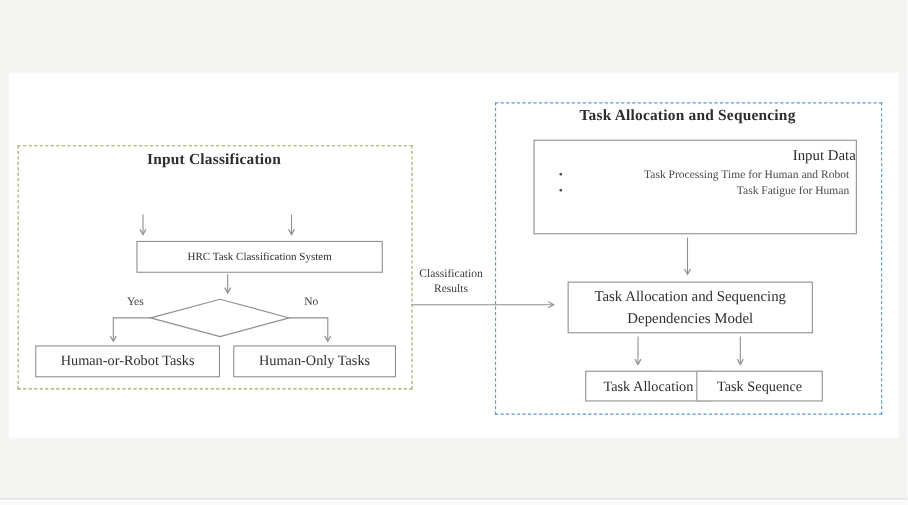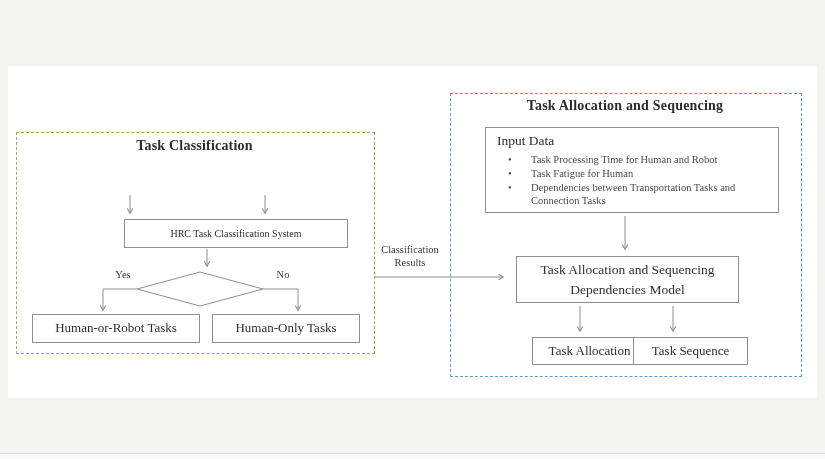--- a/index.html
+++ b/index.html
@@ -29,21 +29,21 @@
   }
   .panel-title{
     position:absolute;text-align:center;font-weight:bold;
     font-size:14px;color:#2d2d2d;letter-spacing:.2px;
   }
   .panel-title.left-title{left:16px;top:138px;width:357px;}
   .panel-title.right-title{left:450px;top:98px;width:350px;}
   .node{
     position:absolute;background:#fff;border:1px solid #8f8f8f;
     display:flex;align-items:center;justify-content:center;
-    font-size:13px;color:#2f2f2f;white-space:pre;line-height:1.1;
+    font-size:13px;color:#2f2f2f;white-space:pre;line-height:1.1;text-align:right;
   }
   .n-task-req{left:32px;top:163px;width:136px;height:26px;}
   .n-robot-spec{left:198px;top:163px;width:159px;height:26px;}
   .n-hrc{left:96px;top:219px;width:222px;height:27px;font-size:10px;margin-left:28px;}
   .n-hor{left:32px;top:314px;width:166px;height:27px;}
   .n-honly{left:212px;top:314px;width:146px;height:27px;}
   .n-opt{left:516px;top:256px;width:221px;height:45px;flex-direction:column;font-size:13.5px;line-height:1.45;}
   .n-talloc{left:492px;top:337px;width:113px;height:26px;margin-left:40px;}
   .n-tseq{left:633px;top:337px;width:113px;height:26px;}
   .n-input{
@@ -84,42 +84,41 @@
 <body>
 
 <div class="canvas">
 
   <div class="white-card"></div>
   <div class="bottom-strip"></div>
 
   <div class="panel panel-left" style="border-color: rgb(169, 165, 94);"></div>
   <div class="panel panel-right" style="border-color: rgb(91, 155, 213);"></div>
 
-  <div class="panel-title left-title">Task Classification</div>
+  <div class="panel-title left-title">Input Classification</div>
   <div class="panel-title right-title">Task Allocation and Sequencing</div>
 
   <div class="node n-hrc">HRC Task Classification System</div>
   <div class="node n-hor">Human-or-Robot Tasks</div>
   <div class="node n-honly">Human-Only Tasks</div>
 
   <div class="decision-label">RPS &gt;70%</div>
   <div class="branch-label yes-label">Yes</div>
   <div class="branch-label no-label">No</div>
 
   <div class="connector-label">
     <span>Classification</span>
     <span>Results</span>
   </div>
 
   <div class="node n-input">
     <div class="input-heading">Input Data</div>
     <ul class="input-list">
       <li><span>Task Processing Time for Human and Robot</span></li>
       <li><span>Task Fatigue for Human</span></li>
-      <li><span>Dependencies between Transportation Tasks and Connection Tasks</span></li>
     </ul>
   </div>
 
   <div class="node n-opt">
     <span>Task Allocation and Sequencing</span>
     <span>Dependencies Model</span>
   </div>
 
   <div class="node n-talloc">Task Allocation</div>
   <div class="node n-tseq">Task Sequence</div>

